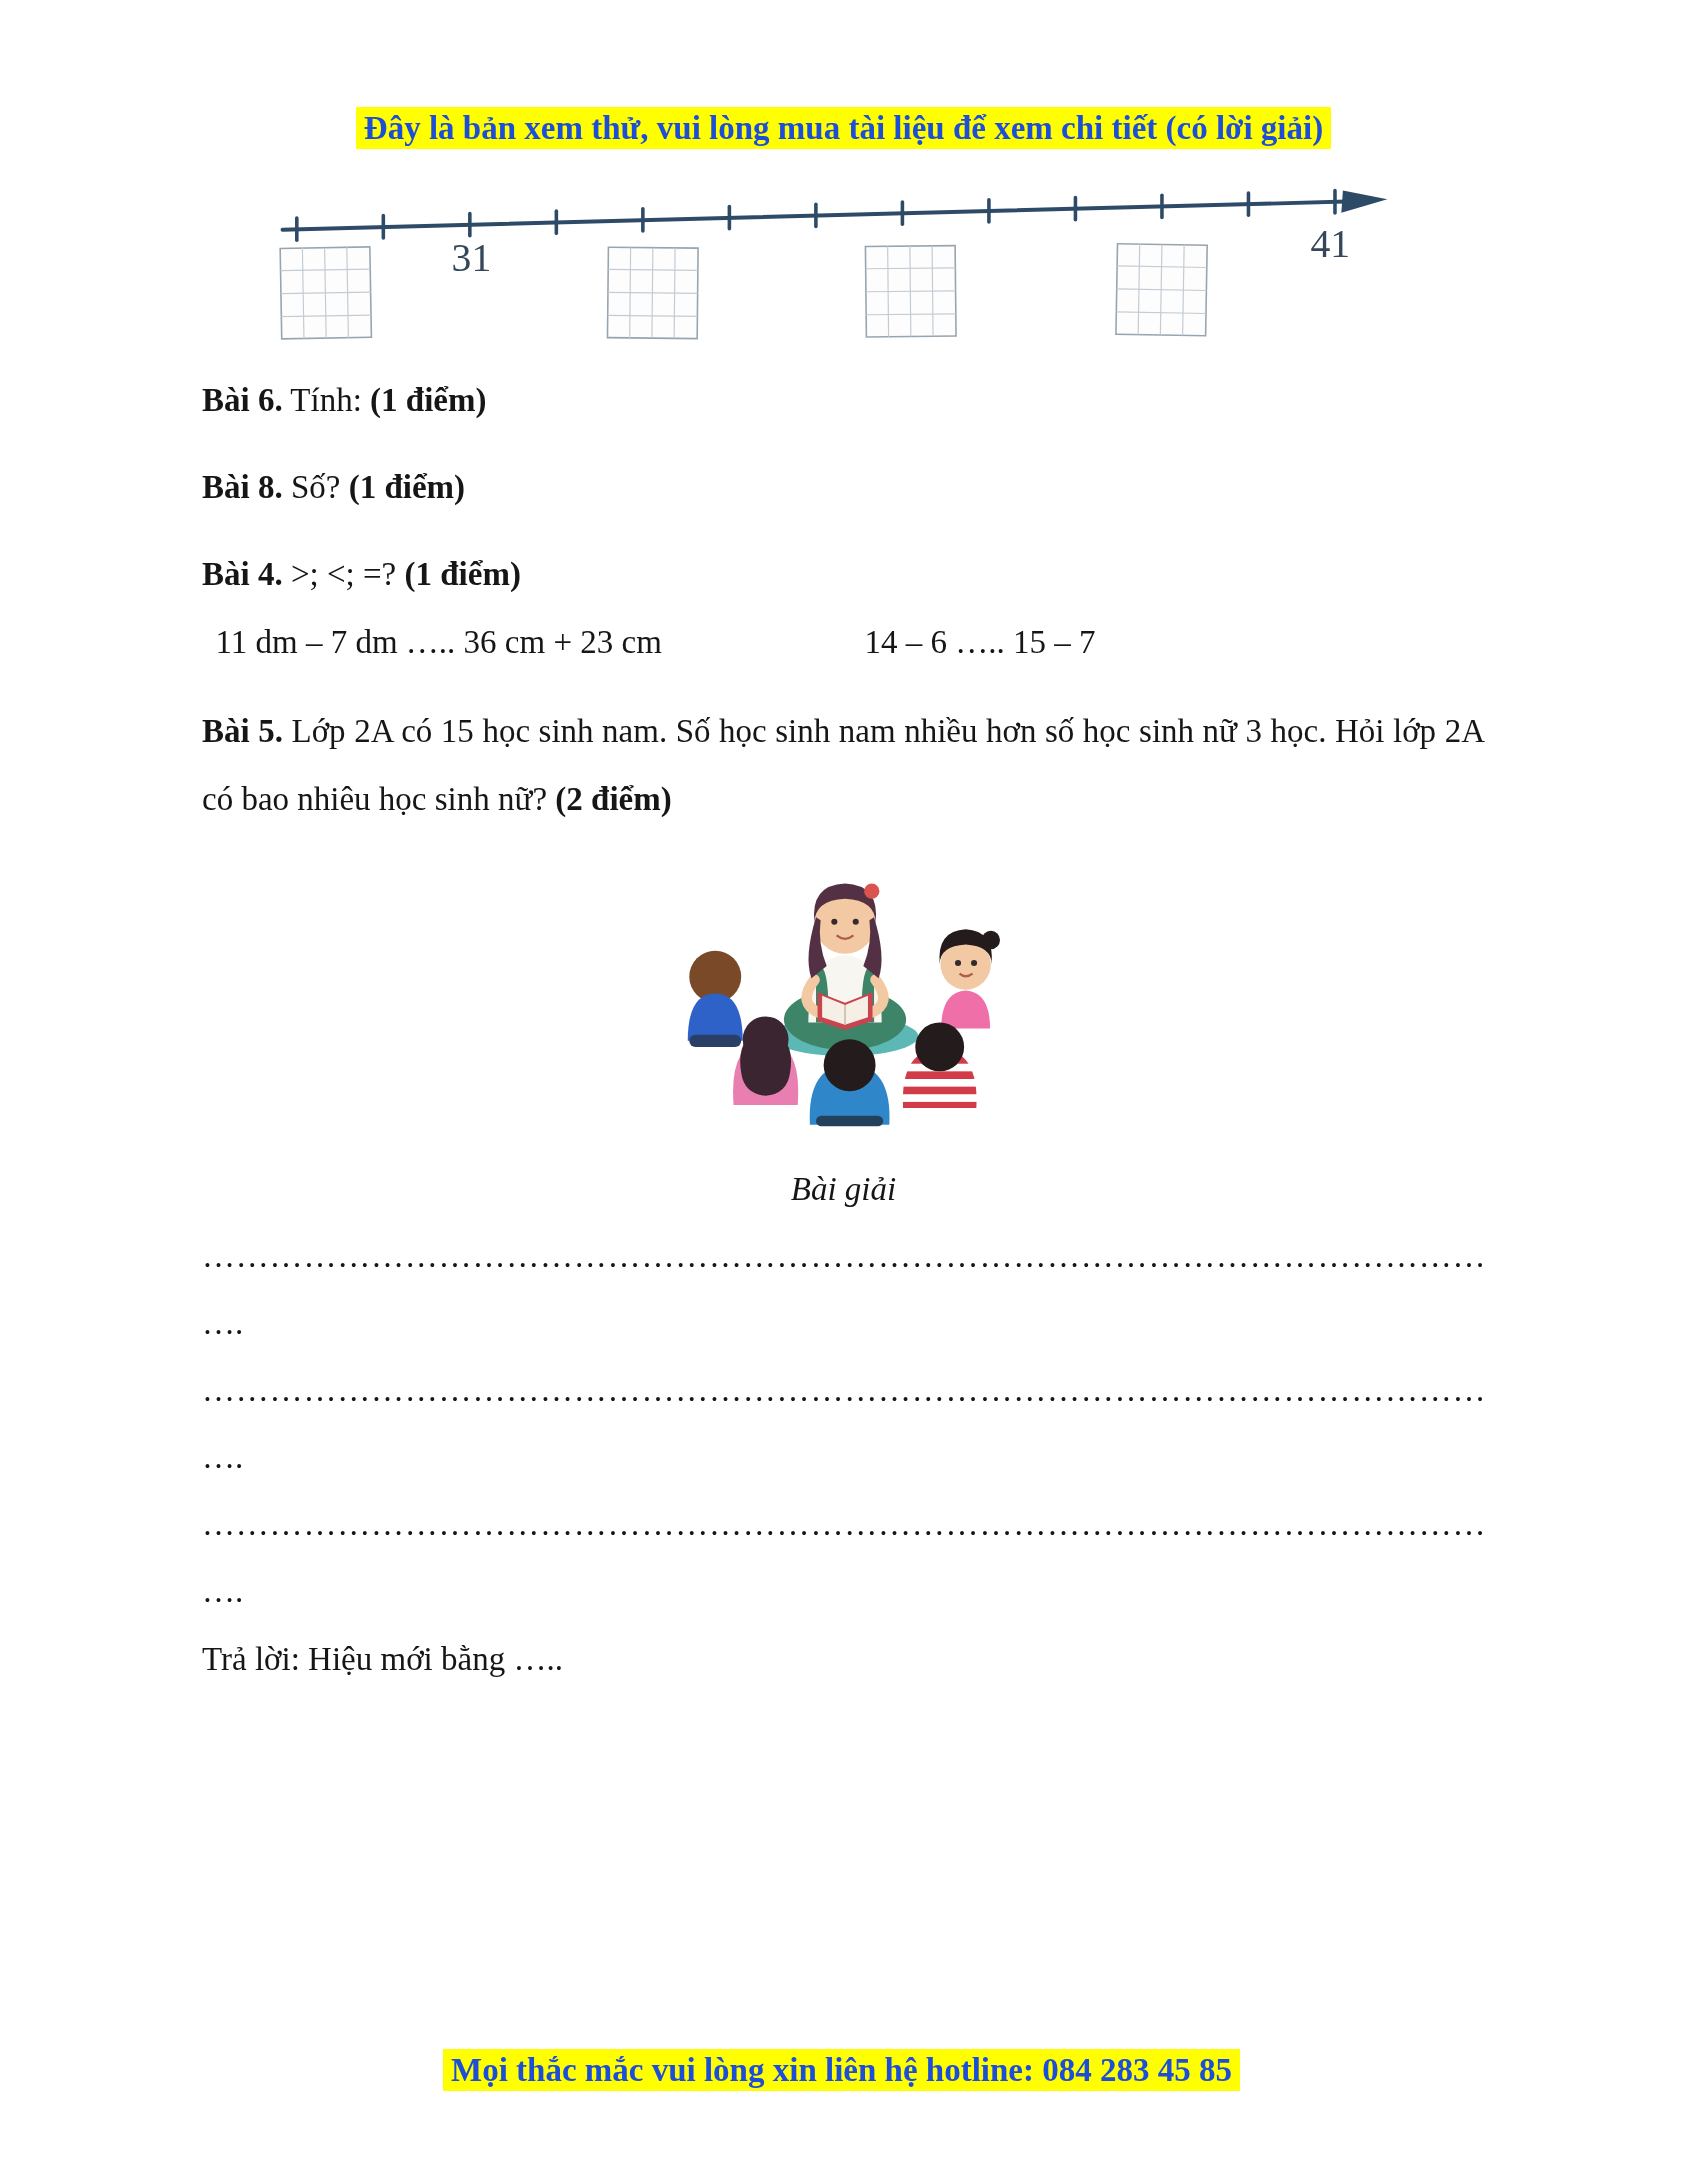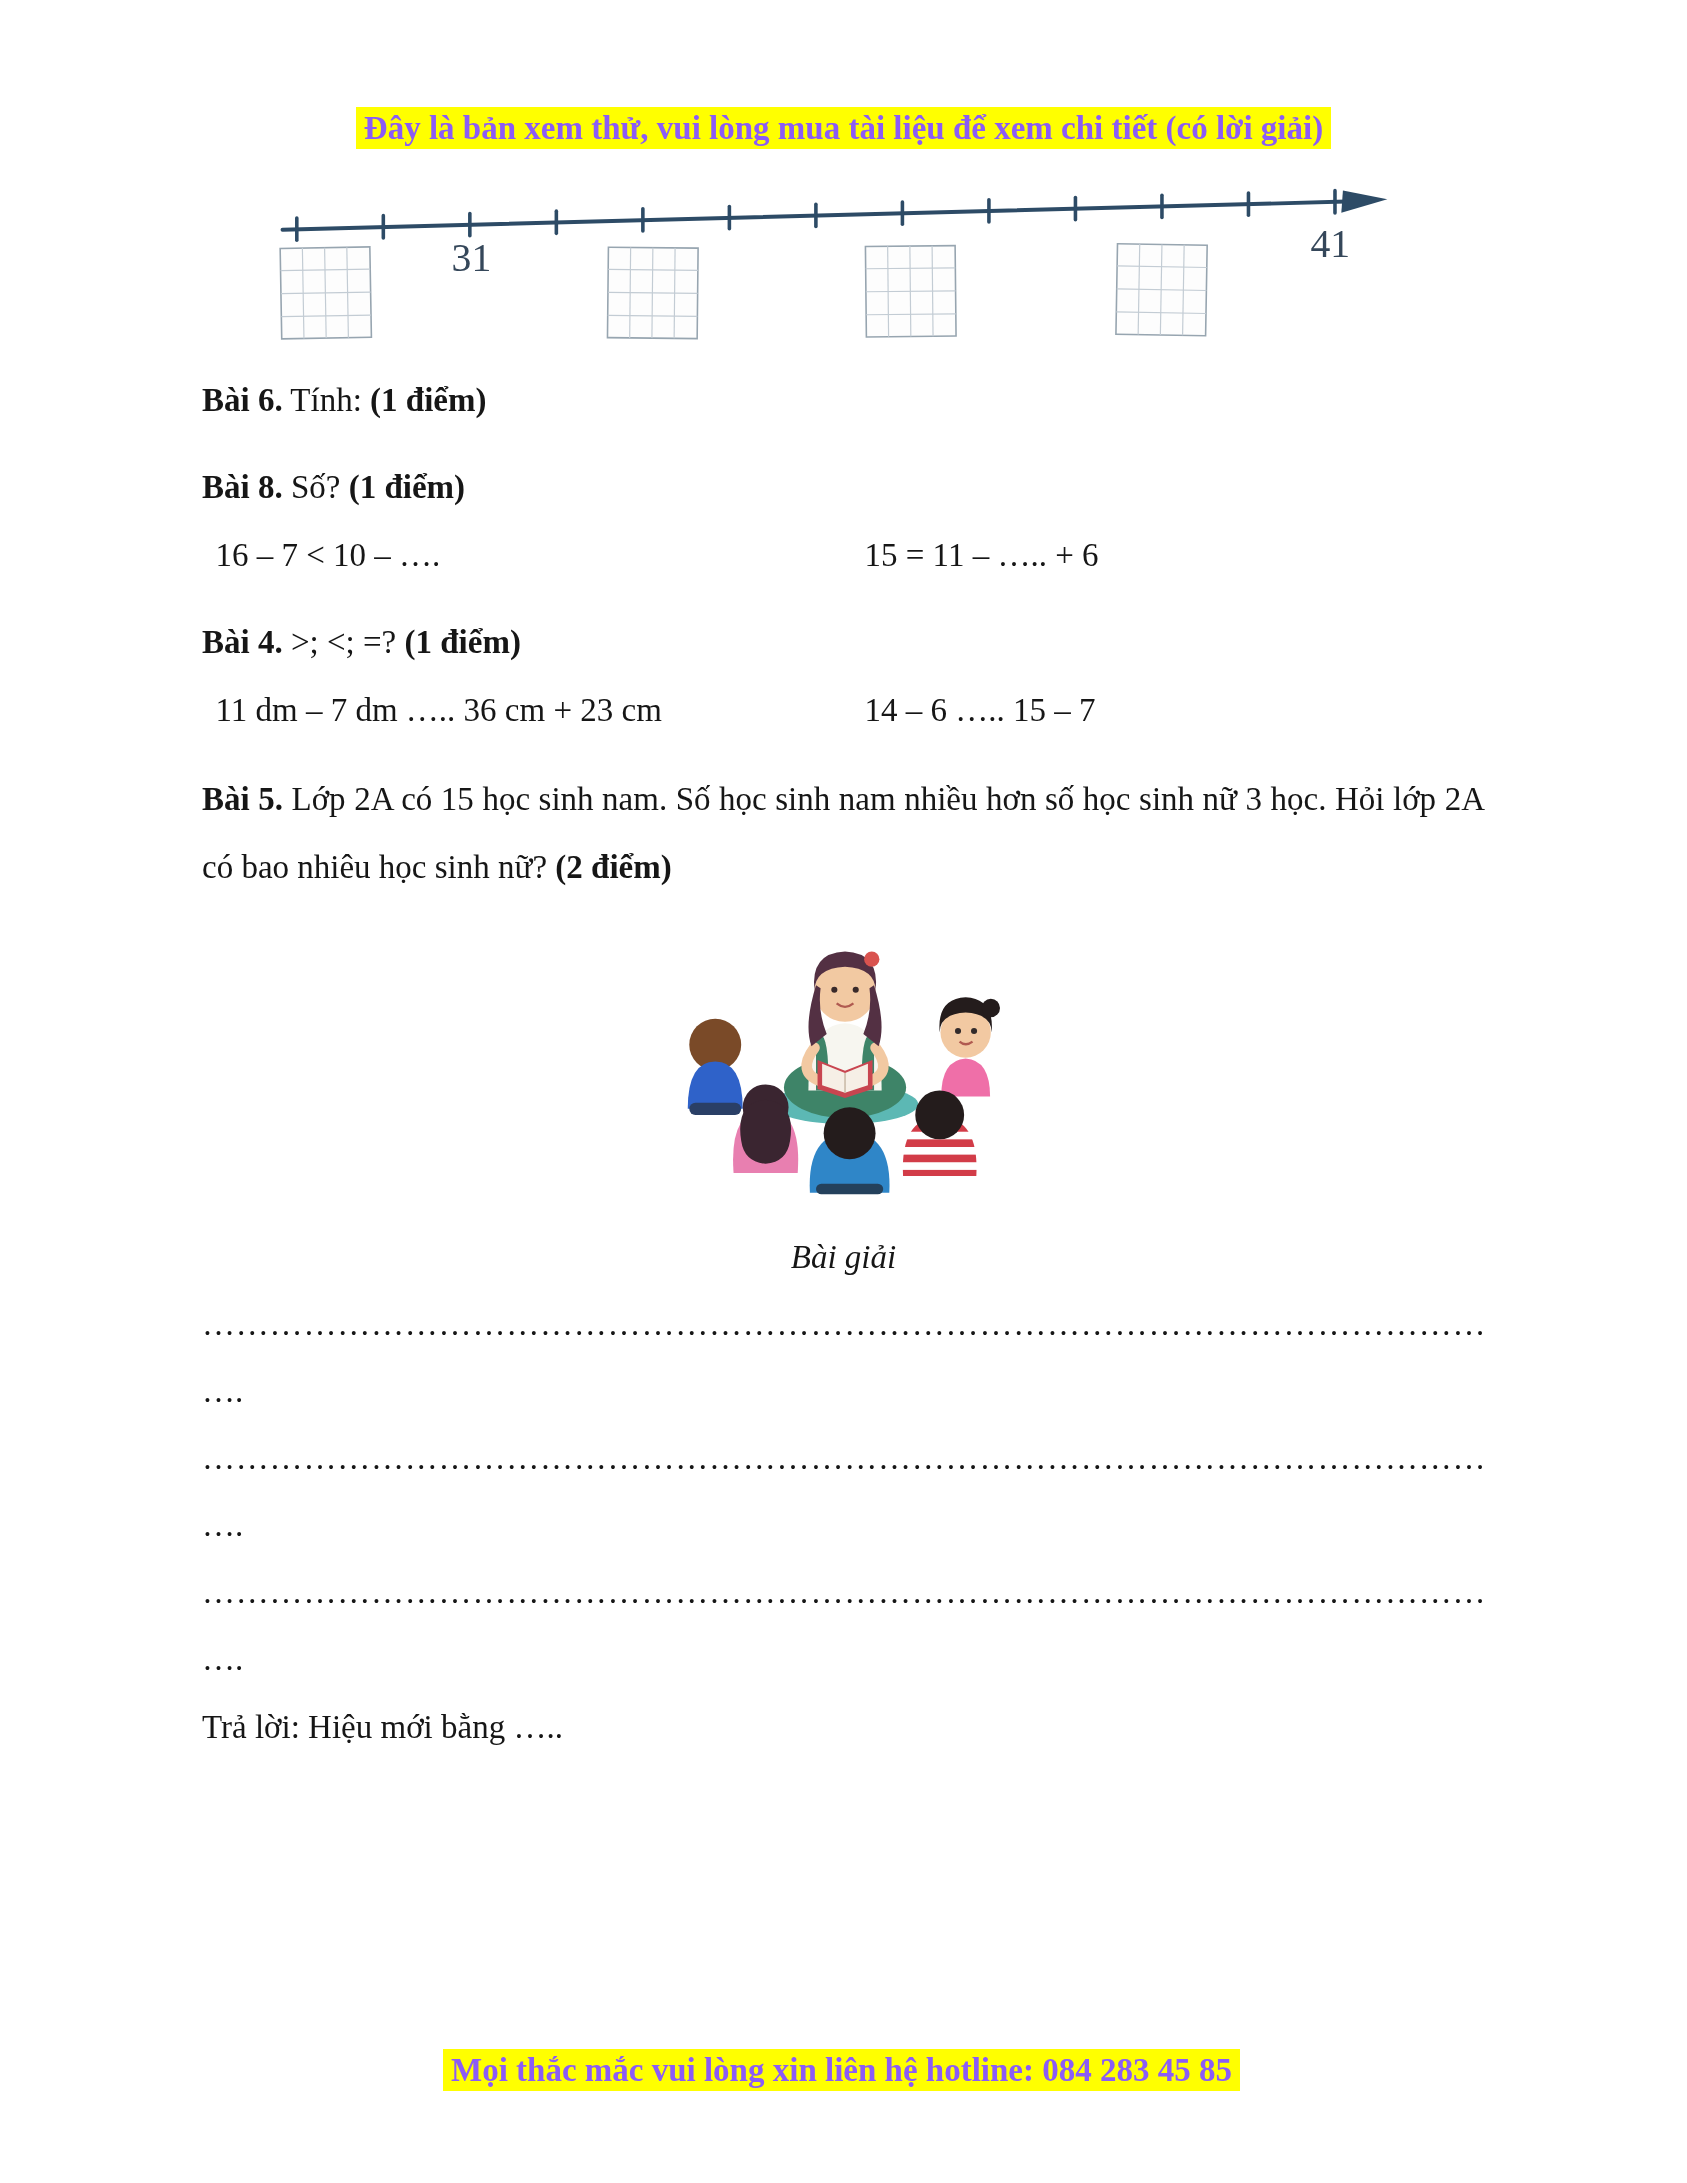--- a/index.html
+++ b/index.html
@@ -12,21 +12,21 @@
     font-family: "Liberation Serif", "DejaVu Serif", serif;
     font-size: 33px;
     line-height: 68px;
     color: #161616;
     padding: 94px 202px 0 202px;
     overflow: hidden;
   }
   .banner-top { text-align: center; white-space: nowrap; }
   .hl {
     background: #ffff00;
-    color: #8b5cf6;
+    color: #1d4ed8;
     font-weight: bold;
     padding: 3.2px 8px;
   }
   .numberline-wrap { margin: 22px 0 0 71px; line-height: 0; }
   .section-head { margin-top: 19px; }
   .bold { font-weight: bold; }
   .row4 {
     display: grid;
     grid-template-columns: 328px 321px 321px 1fr;
     padding-left: 13.5px;
@@ -137,24 +137,20 @@
       </g>
     </svg>
   </div>
 
   <div class="section-head">
     <span class="bold">Bài 6.</span><span> Tính: </span><span class="bold">(1 điểm)</span>
   </div>
 
   <div class="section-head">
     <span class="bold">Bài 8.</span><span> Số? </span><span class="bold">(1 điểm)</span>
-  </div>
-  <div class="row2">
-    <span>16 – 7 &lt; 10 – ….</span>
-    <span>15 = 11 – ….. + 6</span>
   </div>
 
   <div class="section-head">
     <span class="bold">Bài 4.</span><span> &gt;; &lt;; =? </span><span class="bold">(1 điểm)</span>
   </div>
   <div class="row2">
     <span>11 dm – 7 dm ….. 36 cm + 23 cm</span>
     <span>14 – 6 ….. 15 – 7</span>
   </div>
 

